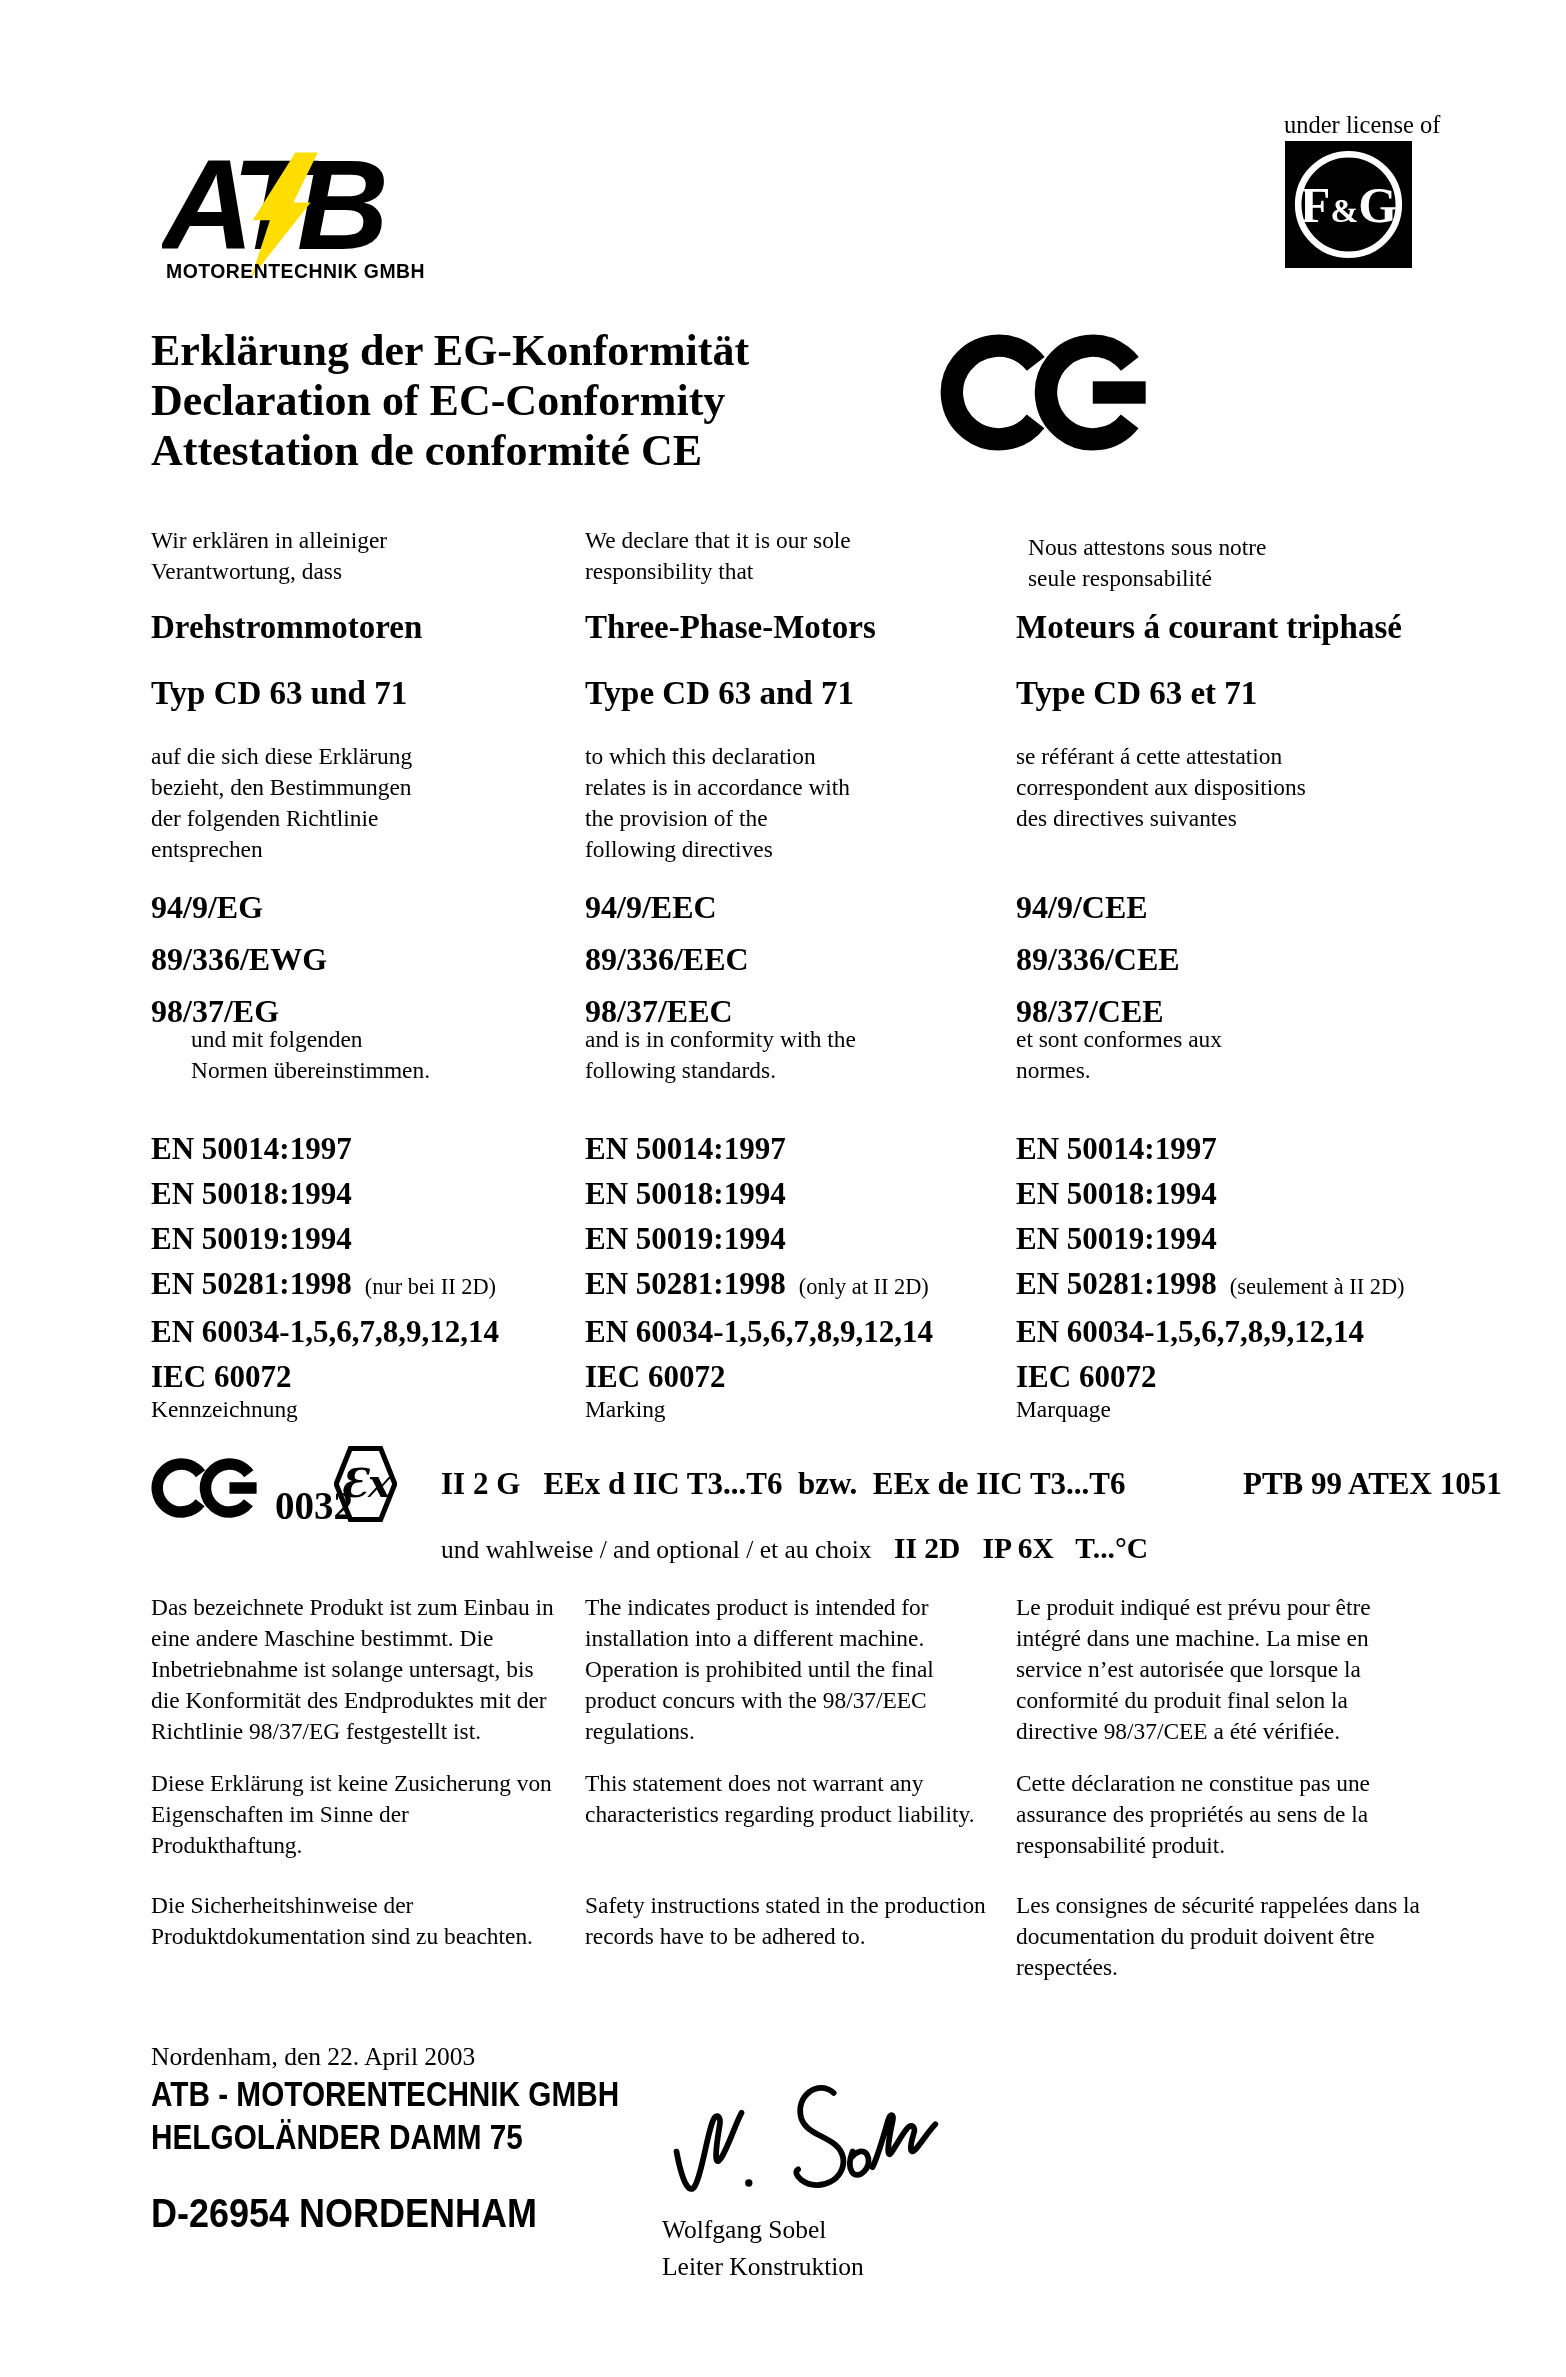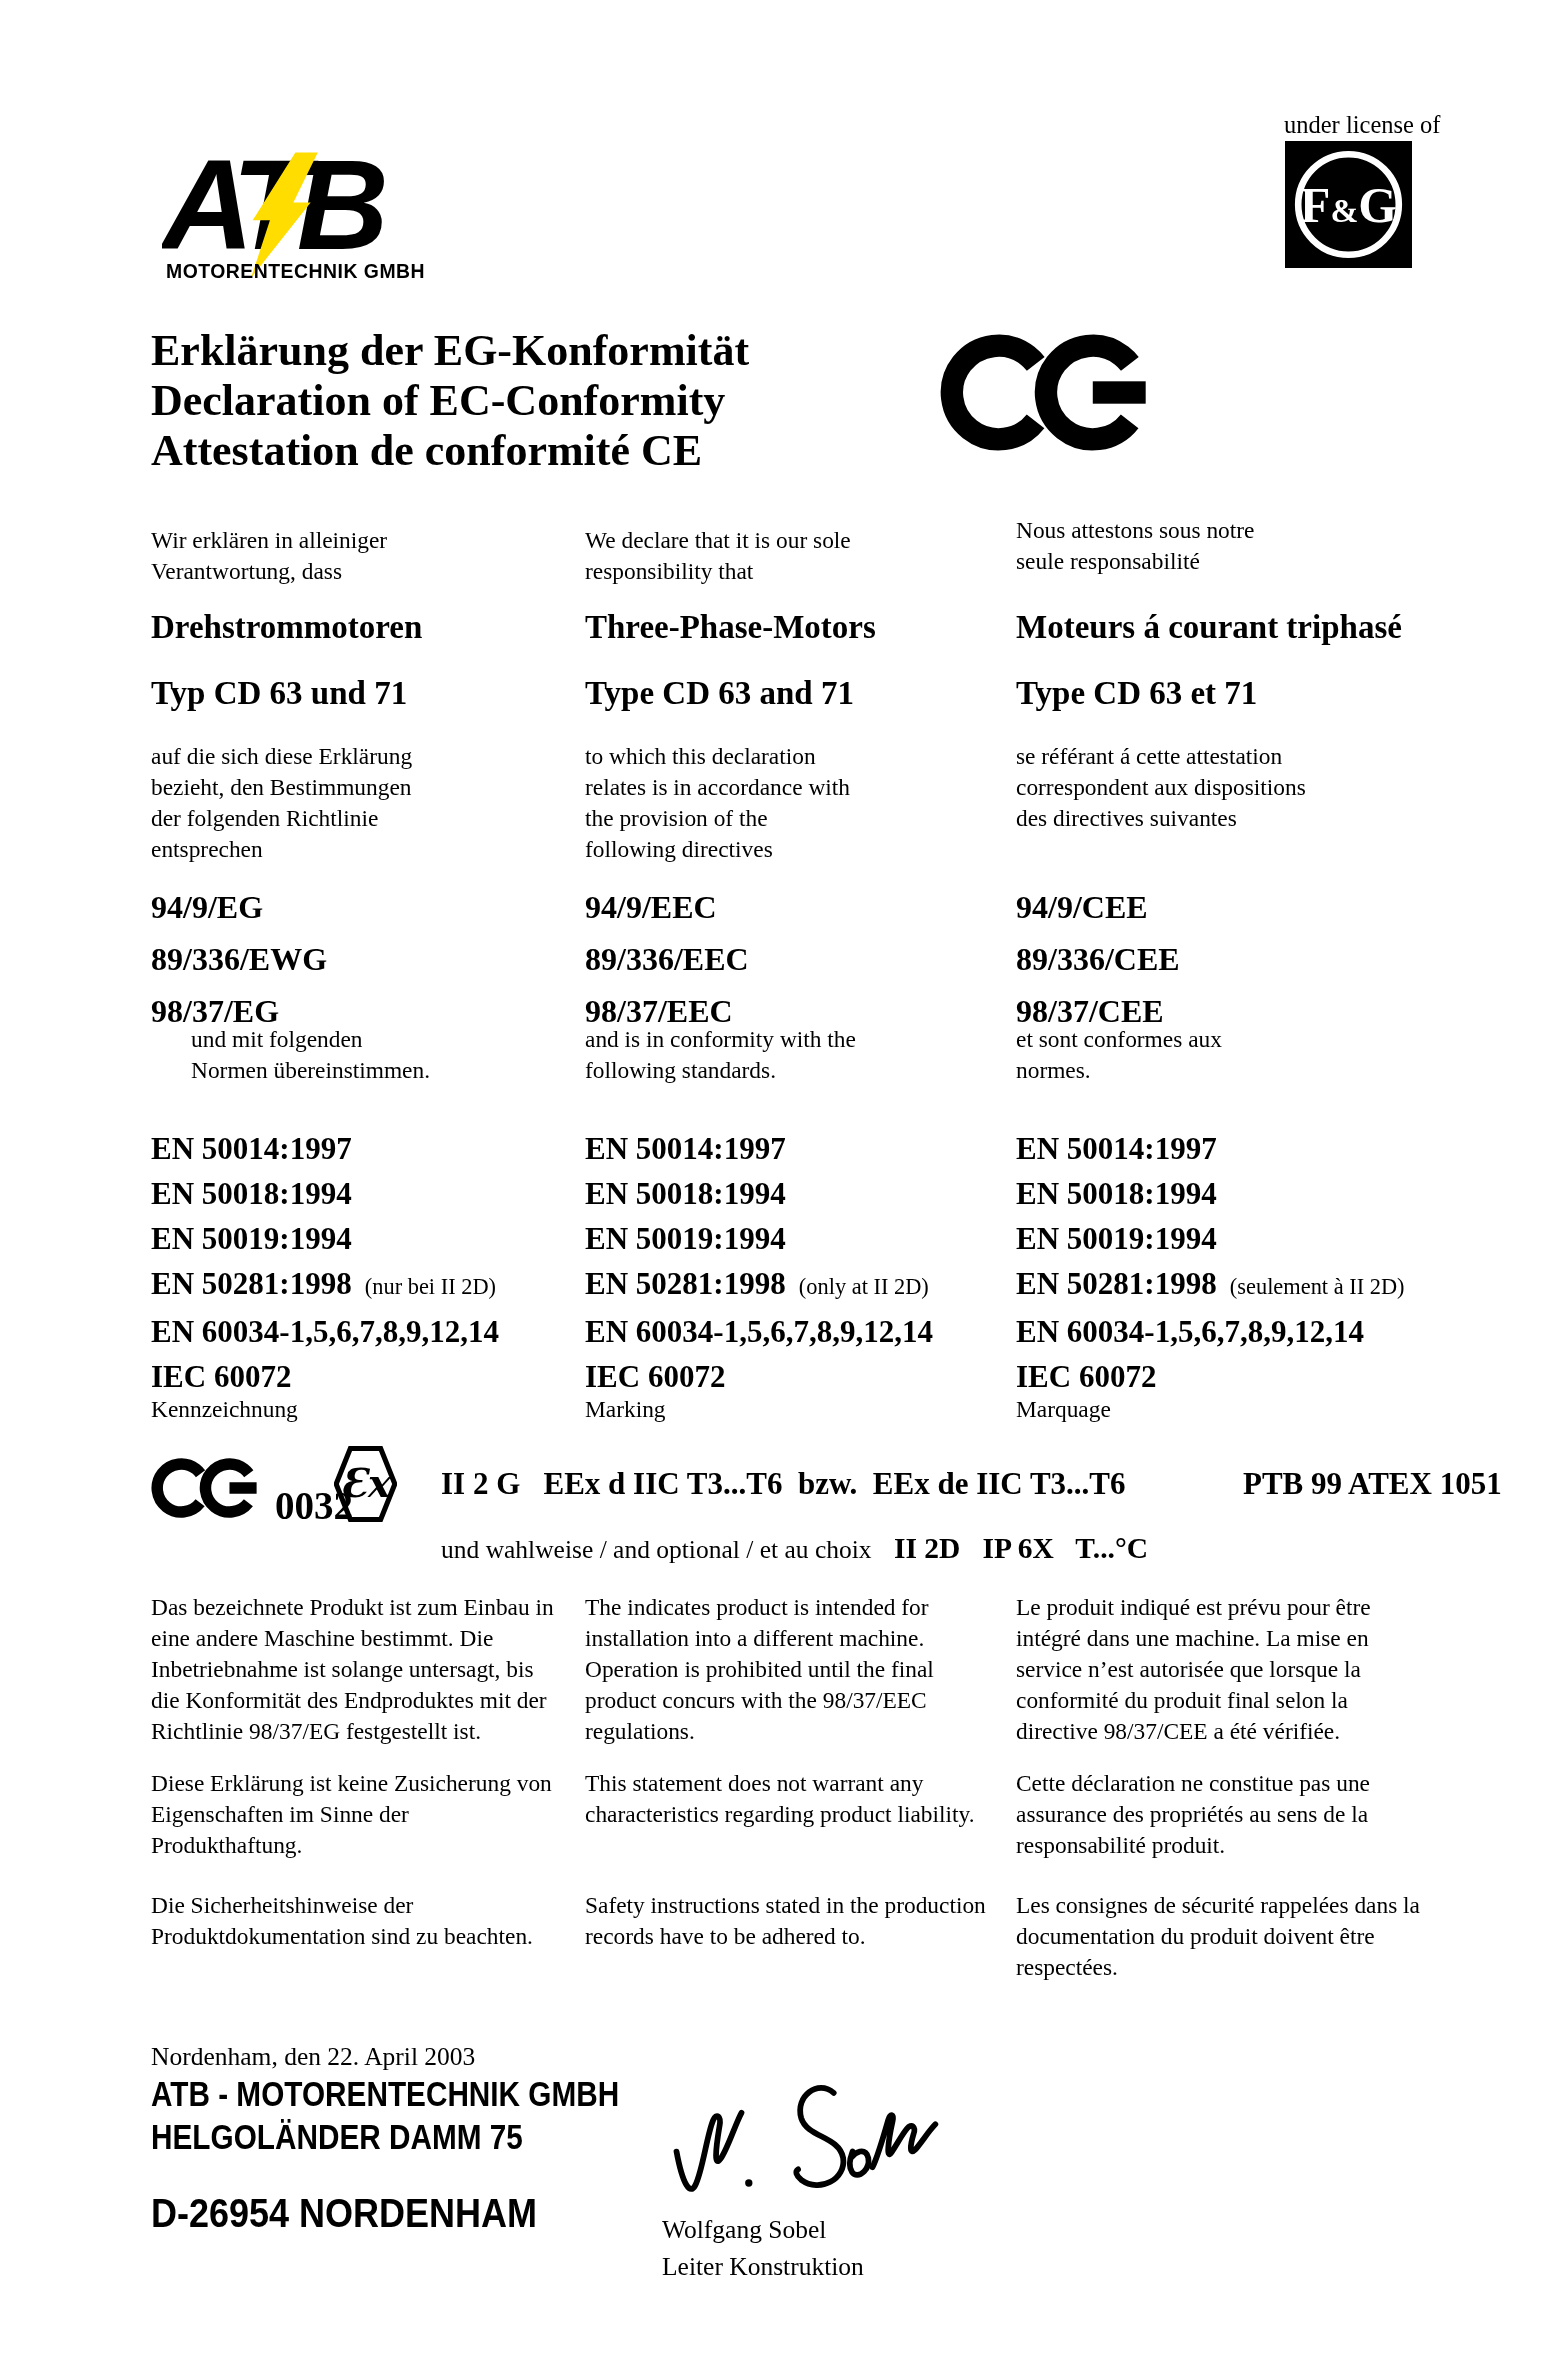--- a/index.html
+++ b/index.html
@@ -130,21 +130,21 @@
 Operation is prohibited until the final
 product concurs with the 98/37/EEC
 regulations.</div>
     <div class="abs body-text pre" style="top:1768px;">This statement does not warrant any
 characteristics regarding product liability.</div>
     <div class="abs body-text pre" style="top:1890px;">Safety instructions stated in the production
 records have to be adhered to.</div>
   </div>
 
   <div class="abs col" style="left:1016px;width:458px;">
-    <div class="abs body-text pre" style="top:515px;">Nous attestons sous notre
+    <div class="abs body-text pre" style="top:532px;margin-left:12px;">Nous attestons sous notre
 seule responsabilité</div>
     <div class="abs heading" style="top:609px;font-family:Liberation Serif, serif;">Moteurs á courant triphasé</div>
     <div class="abs heading" style="top:675px;">Type CD 63 et 71</div>
     <div class="abs body-text pre" style="top:741px;">se référant á cette attestation
 correspondent aux dispositions
 des directives suivantes</div>
     <div class="abs dirs pre" style="top:881px;">94/9/CEE
 89/336/CEE
 98/37/CEE</div>
     <div class="abs body-text pre" style="top:1024px;">et sont conformes aux

